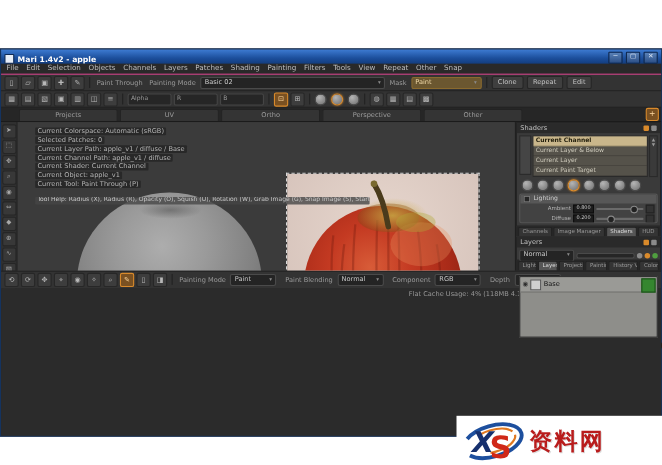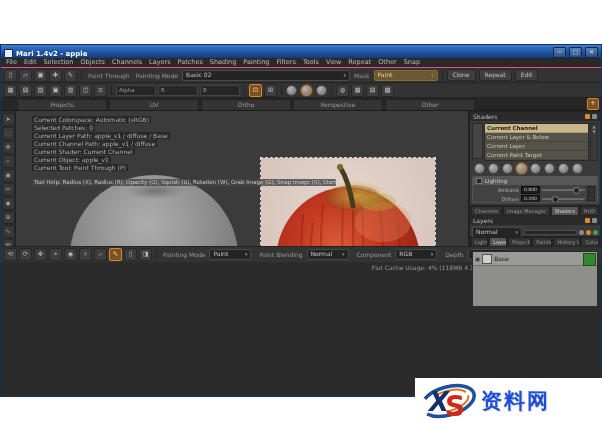--- a/index.html
+++ b/index.html
@@ -117,21 +117,21 @@
   .bctrl{display:flex;align-items:center;gap:2px;flex:0 0 auto;}
   .statusbar{flex:1;background:#2b2b2b;display:flex;flex-direction:column;}
   .statusrow{height:11px;display:flex;align-items:center;justify-content:flex-end;gap:3px;padding:0 70px 0 0;}
   .cachetext{color:#979797;font-size:6px;white-space:nowrap;}
   .ind{width:5px;height:5px;border-radius:1px;border:1px solid rgba(0,0,0,.4);}
   
   .wm{position:absolute;right:0;bottom:0;width:187px;height:45px;background:#fff;z-index:10;display:flex;
       align-items:center;padding:1px 2px;gap:2px;box-sizing:border-box;}
   .wmlogo{position:relative;width:62px;height:42px;flex:0 0 auto;}
   .wmtext{display:flex;flex-direction:column;align-items:center;gap:1px;}
-  .wmname{font-size:21px;font-weight:bold;color:#1d4ed8;letter-spacing:2px;line-height:22px;
+  .wmname{font-size:21px;font-weight:bold;color:#b91c1c;letter-spacing:2px;line-height:22px;
           text-shadow:1px 1px 0 #ddd;}
   .wmurl{background:#c32017;color:#fff;font-size:8.5px;font-weight:bold;letter-spacing:1.5px;border-radius:2px;
          padding:1px 6px;line-height:10px;}
 </style>
 </head>
 <body>
 
 <div class="page">
 
   <div class="app">

